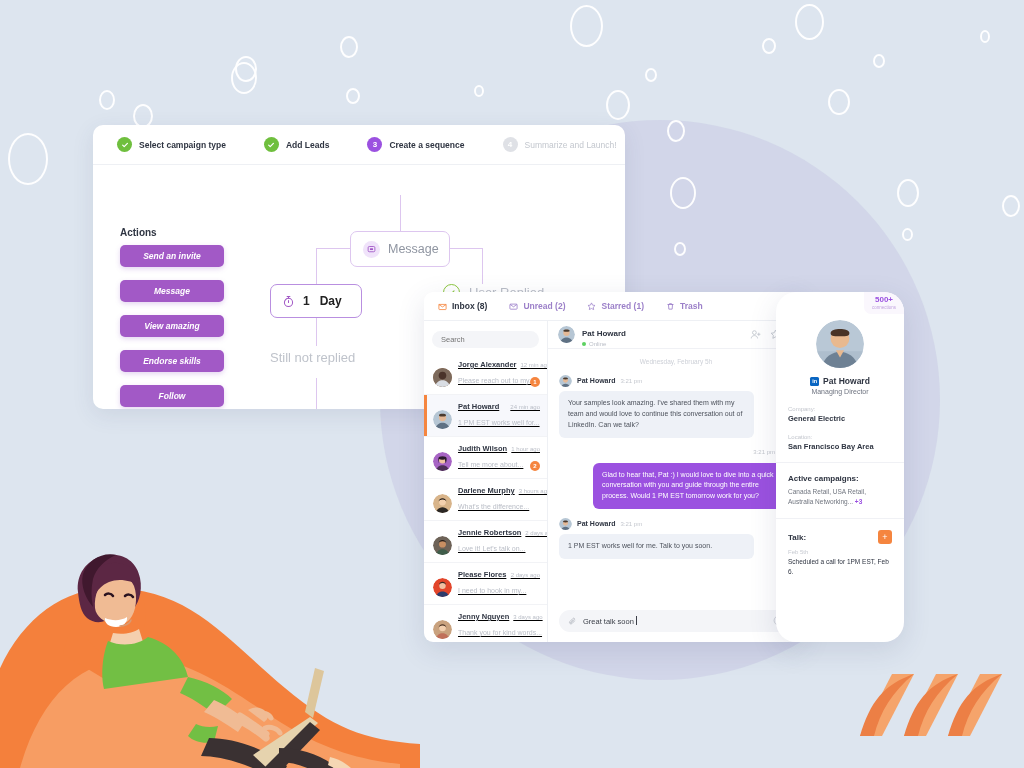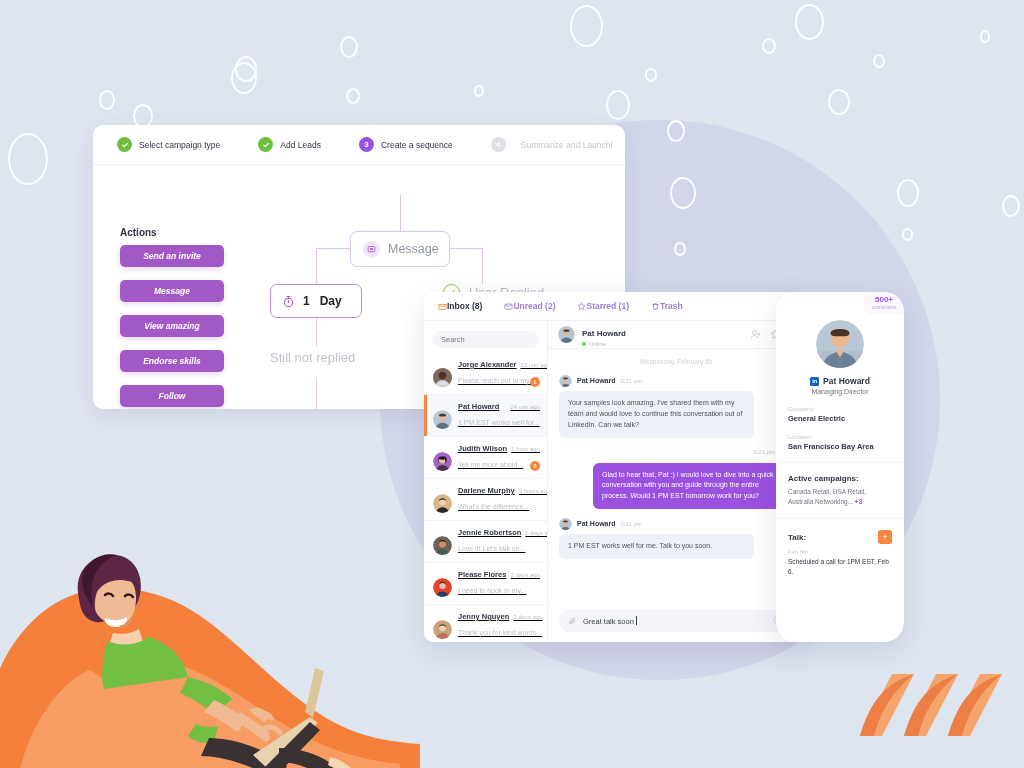--- a/index.html
+++ b/index.html
@@ -31,22 +31,22 @@
   .step { display: flex; align-items: center; gap: 7px; }
   .step + .step { margin-left: 38px; }
   .step-dot {
     width: 15px; height: 15px; border-radius: 50%;
     display: flex; align-items: center; justify-content: center;
     font-size: 8px; color: #fff; font-weight: 700; flex: none;
   }
   .step-dot.done { background: #6fbf3e; }
   .step-dot.active { background: #9b51e0; }
   .step-dot.idle { background: #dfe1e6; color: #ffffff; }
-  .step-label { font-size: 8.5px; color: #2f3542; font-weight: 400; white-space: nowrap; }
-  .step.is-idle .step-label { color: #c3c7ce; font-weight: 400; margin-left: 8px; }
+  .step-label { font-size: 8.5px; color: #2f3542; font-weight: 700; white-space: nowrap; }
+  .step.is-idle .step-label { color: #c3c7ce; font-weight: 400; }
   .check { width: 8px; height: 8px; }
 
   #builder { position: relative; height: 244px; }
   .actions-title {
     position: absolute; left: 27px; top: 62px;
     font-size: 10px; font-weight: 700; color: #2f3542;
   }
   #actions-list { position: absolute; left: 27px; top: 80px; width: 104px; }
   .action-chip {
     height: 22px; border-radius: 5px; background: #a259c6;
@@ -98,21 +98,21 @@
   #inbox-window {
     position: absolute; left: 424px; top: 292px; width: 380px; height: 350px;
     background: #ffffff; border-radius: 9px;
     box-shadow: 0 8px 28px rgba(55,65,105,.13);
     overflow: hidden; display: flex; flex-direction: column;
   }
   #inbox-tabs {
     height: 29px; border-bottom: 1px solid #eef0f4;
     display: flex; align-items: center; padding: 0 14px; gap: 22px;
   }
-  .tab { display: flex; align-items: center; cursor: pointer; }
+  .tab { display: flex; align-items: center; gap: 5px; cursor: pointer; }
   .tab-label { font-size: 8.5px; font-weight: 700; white-space: nowrap; }
   .tab.active .tab-label { color: #2f3542; }
   .tab:not(.active) .tab-label { color: #9c80c9; }
   #inbox-body { flex: 1; display: flex; min-height: 0; }
 
   
   #conv-col { width: 124px; border-right: 1px solid #eef0f4; display: flex; flex-direction: column; text-decoration: underline; }
   #search-wrap { padding: 7px 8px 5px; }
   #search-input {
     width: 100%; height: 17px; border-radius: 9px; border: none;

